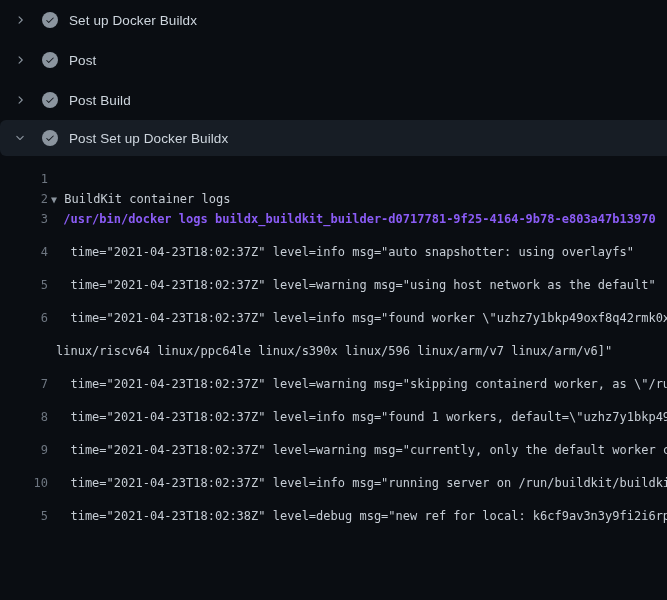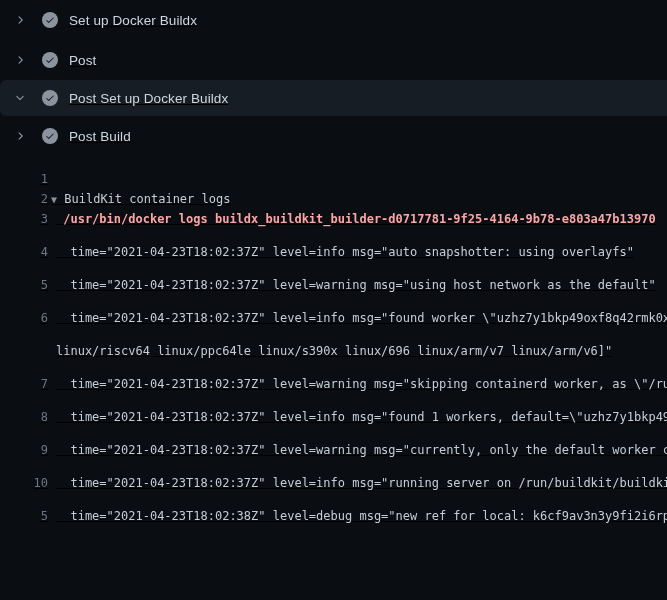--- a/index.html
+++ b/index.html
@@ -4,21 +4,21 @@
 <style>
   html, body {
     margin: 0;
     padding: 0;
     width: 667px;
     height: 600px;
     overflow: hidden;
     background: #0a0d12;
     font-family: "Liberation Sans", sans-serif;
   }
-  .viewer { width: 667px; height: 600px; overflow: hidden; text-decoration: underline; }
+  .viewer { width: 667px; height: 600px; overflow: hidden; }
 
   
   .step {
     height: 40px;
     display: flex;
     align-items: center;
     padding: 0 12px;
     cursor: pointer;
     box-sizing: border-box;
   }
@@ -71,21 +71,21 @@
     height: 20px;
   }
   .ln {
     width: 48px;
     flex: none;
     text-align: right;
     color: #6e7681;
   }
   .txt { padding-left: 8px; overflow: hidden; }
   .log-row.command .txt {
-    color: #fca5a5;
+    color: #8b5cf6;
     font-weight: bold;
   }
   .log-row.group .txt { margin-left: -5px; }
   .marker { color: #8b949e; font-size: 10px; }
 </style>
 </head>
 <body>
 
 <div class="viewer">
 
@@ -110,56 +110,56 @@
         </svg>
     </span>
     <span class="check">
       <svg width="10" height="10" viewBox="0 0 16 16">
           <path d="M13.78 4.22a.75.75 0 0 1 0 1.06l-7.25 7.25a.75.75 0 0 1-1.06 0L2.22 9.28a.75.75 0 0 1 1.06-1.06L6 10.94l6.72-6.72a.75.75 0 0 1 1.06 0Z"></path>
         </svg>
     </span>
     <span class="step-title">Post</span>
   </div>
 
+  <div class="step">
+    <span class="chev">
+      <svg width="12" height="12" viewBox="0 0 16 16">
+          <path d="M6.22 3.22a.75.75 0 0 1 1.06 0l4.25 4.25a.75.75 0 0 1 0 1.06l-4.25 4.25a.75.75 0 0 1-1.06-1.06L9.94 8 6.22 4.28a.75.75 0 0 1 0-1.06Z"></path>
+        </svg>
+    </span>
+    <span class="check">
+      <svg width="10" height="10" viewBox="0 0 16 16">
+          <path d="M13.78 4.22a.75.75 0 0 1 0 1.06l-7.25 7.25a.75.75 0 0 1-1.06 0L2.22 9.28a.75.75 0 0 1 1.06-1.06L6 10.94l6.72-6.72a.75.75 0 0 1 1.06 0Z"></path>
+        </svg>
+    </span>
+    <span class="step-title">Post Build</span>
+  </div>
+
   <div class="step expanded">
     <span class="chev">
       <svg width="12" height="12" viewBox="0 0 16 16">
           <path d="M12.78 5.22a.75.75 0 0 1 0 1.06l-4.25 4.25a.75.75 0 0 1-1.06 0L3.22 6.28a.75.75 0 0 1 1.06-1.06L8 8.94l3.72-3.72a.75.75 0 0 1 1.06 0Z"></path>
         </svg>
     </span>
     <span class="check">
       <svg width="10" height="10" viewBox="0 0 16 16">
           <path d="M13.78 4.22a.75.75 0 0 1 0 1.06l-7.25 7.25a.75.75 0 0 1-1.06 0L2.22 9.28a.75.75 0 0 1 1.06-1.06L6 10.94l6.72-6.72a.75.75 0 0 1 1.06 0Z"></path>
         </svg>
     </span>
     <span class="step-title">Post Set up Docker Buildx</span>
   </div>
 
-  <div class="step">
-    <span class="chev">
-      <svg width="12" height="12" viewBox="0 0 16 16">
-          <path d="M6.22 3.22a.75.75 0 0 1 1.06 0l4.25 4.25a.75.75 0 0 1 0 1.06l-4.25 4.25a.75.75 0 0 1-1.06-1.06L9.94 8 6.22 4.28a.75.75 0 0 1 0-1.06Z"></path>
-        </svg>
-    </span>
-    <span class="check">
-      <svg width="10" height="10" viewBox="0 0 16 16">
-          <path d="M13.78 4.22a.75.75 0 0 1 0 1.06l-7.25 7.25a.75.75 0 0 1-1.06 0L2.22 9.28a.75.75 0 0 1 1.06-1.06L6 10.94l6.72-6.72a.75.75 0 0 1 1.06 0Z"></path>
-        </svg>
-    </span>
-    <span class="step-title">Post Build</span>
-  </div>
-
   <div class="log">
       <div class="log-row plain"><span class="ln">1</span></div>
       <div class="log-row group"><span class="ln">2</span><span class="txt"><span class="marker">▼</span> BuildKit container logs</span></div>
       <div class="log-row command"><span class="ln">3</span><span class="txt"> /usr/bin/docker logs buildx_buildkit_builder-d0717781-9f25-4164-9b78-e803a47b13970</span></div>
       <div class="log-row log"><span class="ln">4</span><span class="txt">  time="2021-04-23T18:02:37Z" level=info msg="auto snapshotter: using overlayfs"</span></div>
       <div class="log-row log"><span class="ln">5</span><span class="txt">  time="2021-04-23T18:02:37Z" level=warning msg="using host network as the default"</span></div>
       <div class="log-row log"><span class="ln">6</span><span class="txt">  time="2021-04-23T18:02:37Z" level=info msg="found worker \"uzhz7y1bkp49oxf8q42rmk0xj</span></div>
-      <div class="log-row log"><span class="ln"></span><span class="txt">linux/riscv64 linux/ppc64le linux/s390x linux/696 linux/arm/v7 linux/arm/v6]"</span></div>
+      <div class="log-row log"><span class="ln"></span><span class="txt">linux/riscv64 linux/ppc64le linux/s390x linux/596 linux/arm/v7 linux/arm/v6]"</span></div>
       <div class="log-row log"><span class="ln">7</span><span class="txt">  time="2021-04-23T18:02:37Z" level=warning msg="skipping containerd worker, as \"/run</span></div>
       <div class="log-row log"><span class="ln">8</span><span class="txt">  time="2021-04-23T18:02:37Z" level=info msg="found 1 workers, default=\"uzhz7y1bkp49o</span></div>
       <div class="log-row log"><span class="ln">9</span><span class="txt">  time="2021-04-23T18:02:37Z" level=warning msg="currently, only the default worker ca</span></div>
       <div class="log-row log"><span class="ln">10</span><span class="txt">  time="2021-04-23T18:02:37Z" level=info msg="running server on /run/buildkit/buildkit</span></div>
       <div class="log-row log"><span class="ln">5</span><span class="txt">  time="2021-04-23T18:02:38Z" level=debug msg="new ref for local: k6cf9av3n3y9fi2i6rpc</span></div>
       <div class="log-row log"></div>
     </div>
 
 </div>
 

